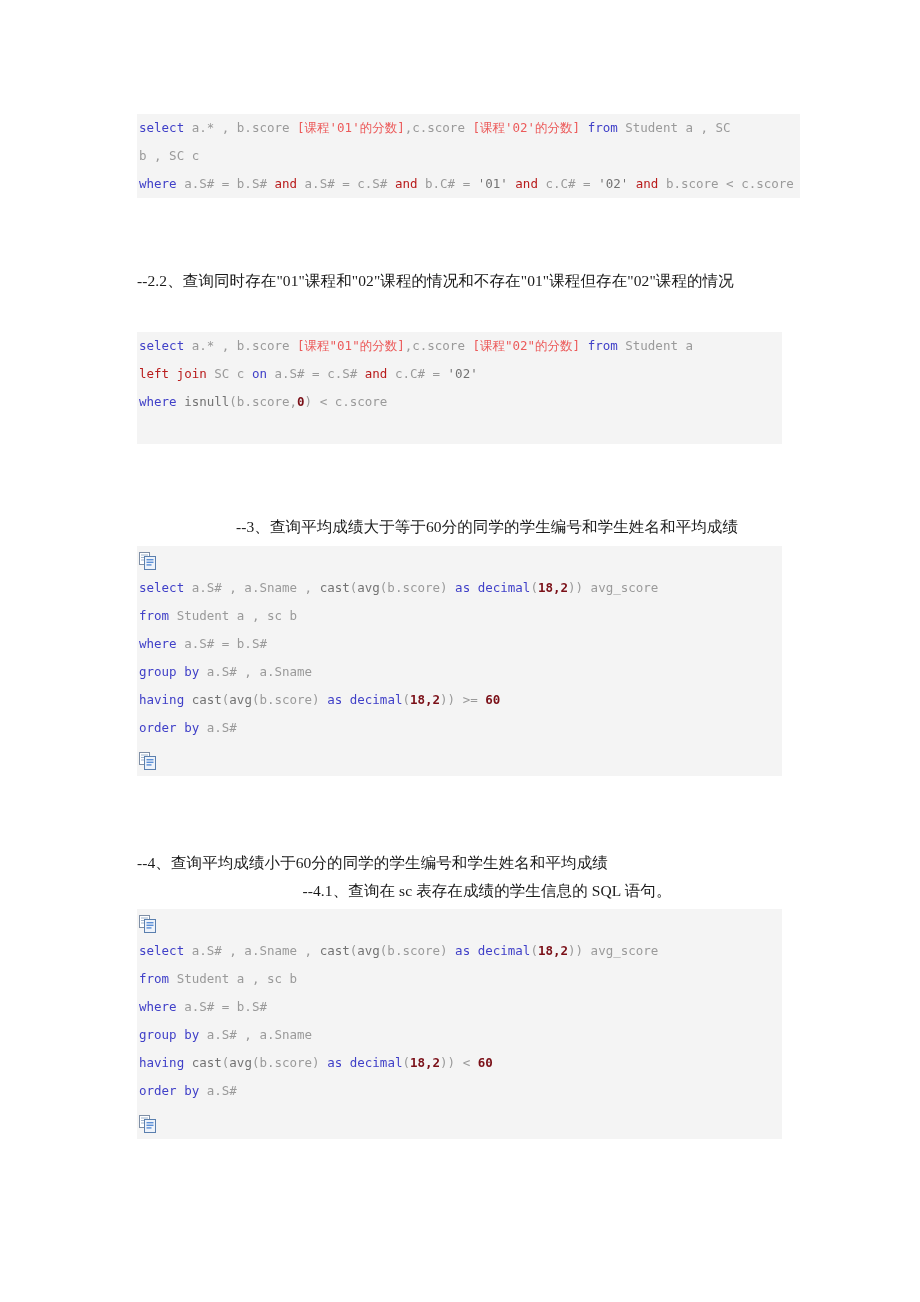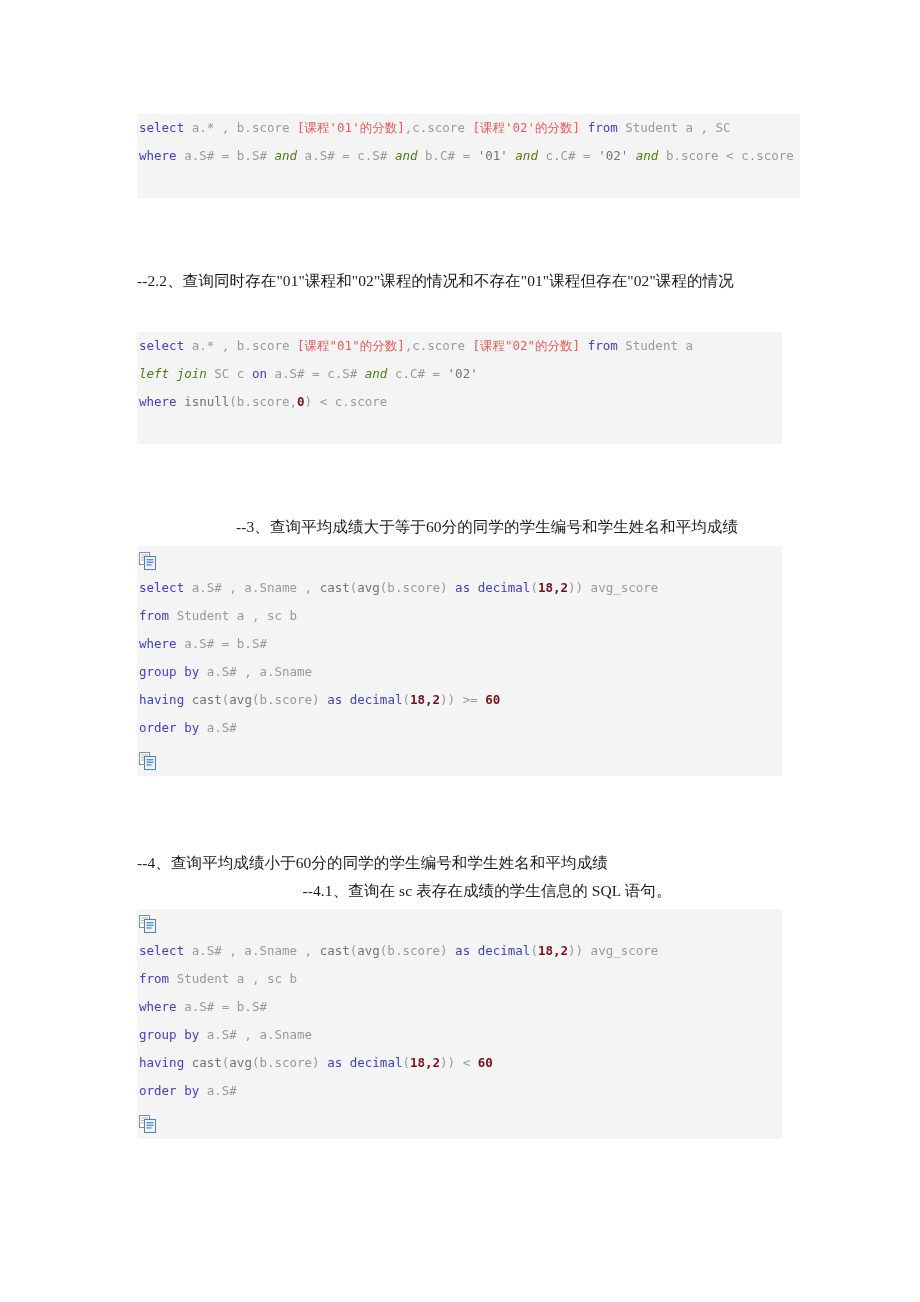--- a/index.html
+++ b/index.html
@@ -47,21 +47,21 @@
     padding: 0;
   }
   .codeblock .line {
     white-space: pre;
     height: 28px;
     padding-left: 2px;
   }
 
   
   .kw   { color: #4040c8; }
-  .dim  { color: #4d7c0f; font-style: italic; }          
+  .dim  { color: #b91c1c; }          
   .fn   { color: #737373; }          
   .num  { color: #7a0f17; font-weight: bold; }  
   .str  { color: #737373; }          
   .cmt  { color: #ec5a5a; }          
   .plain{ color: #9a9a9a; }
 
   
   .copy-icon {
     position: absolute;
     width: 18px;
@@ -69,20 +69,21 @@
   }
   .copy-icon svg { display:block; }
 </style>
 </head>
 <body>
 
 <div class="page">
 
   <div class="codeblock" style="left:137px; top:114px; width:663px; height:84px;">
       <div class="line"><span class="kw">select</span><span class="plain"> a.* , b.score </span><span class="cmt">[课程'01'的分数]</span><span class="plain">,c.score </span><span class="cmt">[课程'02'的分数]</span><span class="plain"> </span><span class="kw">from</span><span class="plain"> Student a , SC</span></div>
+      <div class="line"><span class="plain">b , SC c</span></div>
       <div class="line"><span class="kw">where</span><span class="plain"> a.S# = b.S# </span><span class="dim">and</span><span class="plain"> a.S# = c.S# </span><span class="dim">and</span><span class="plain"> b.C# = </span><span class="str">'01'</span><span class="plain"> </span><span class="dim">and</span><span class="plain"> c.C# = </span><span class="str">'02'</span><span class="plain"> </span><span class="dim">and</span><span class="plain"> b.score &lt; c.score</span></div>
     </div>
 
   <div class="heading" style="top:268px; width:648px;">--2.2、查询同时存在"01"课程和"02"课程的情况和不存在"01"课程但存在"02"课程的情况</div>
 
   <div class="codeblock" style="left:137px; top:332px; width:645px; height:112px;">
       <div class="line"><span class="kw">select</span><span class="plain"> a.* , b.score </span><span class="cmt">[课程"01"的分数]</span><span class="plain">,c.score </span><span class="cmt">[课程"02"的分数]</span><span class="plain"> </span><span class="kw">from</span><span class="plain"> Student a</span></div>
       <div class="line"><span class="dim">left join</span><span class="plain"> SC c </span><span class="kw">on</span><span class="plain"> a.S# = c.S# </span><span class="dim">and</span><span class="plain"> c.C# = </span><span class="str">'02'</span></div>
       <div class="line"><span class="kw">where</span><span class="plain"> </span><span class="fn">isnull</span><span class="plain">(b.score,</span><span class="num">0</span><span class="plain">) &lt; c.score</span></div>
     </div>

